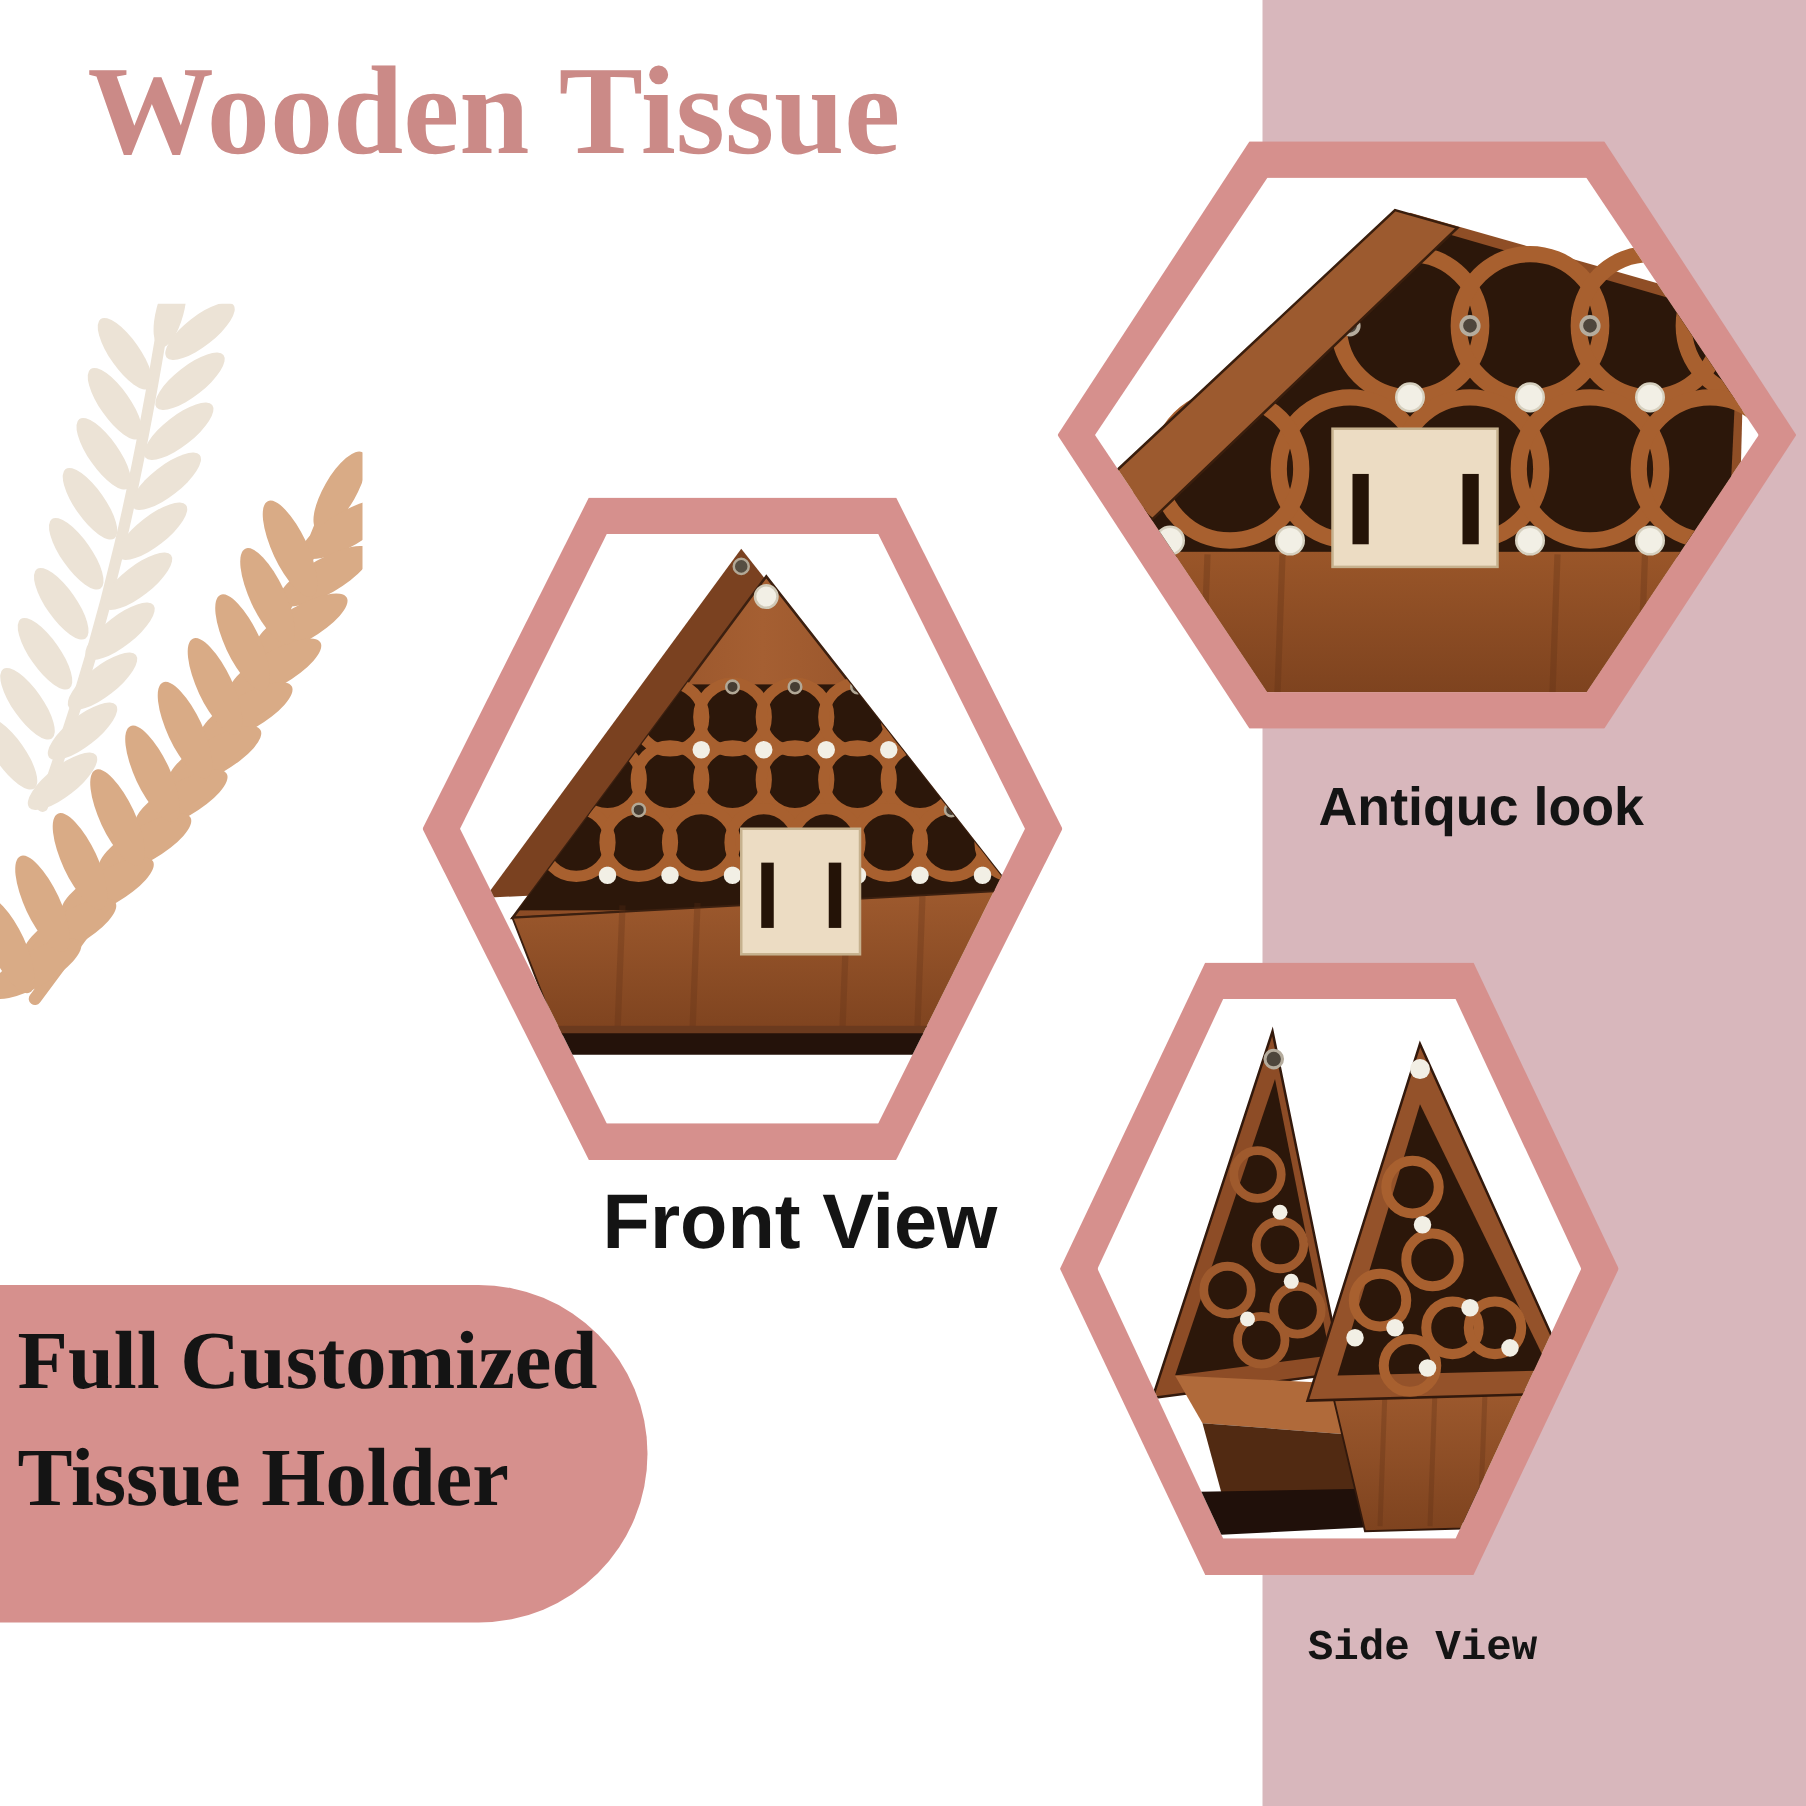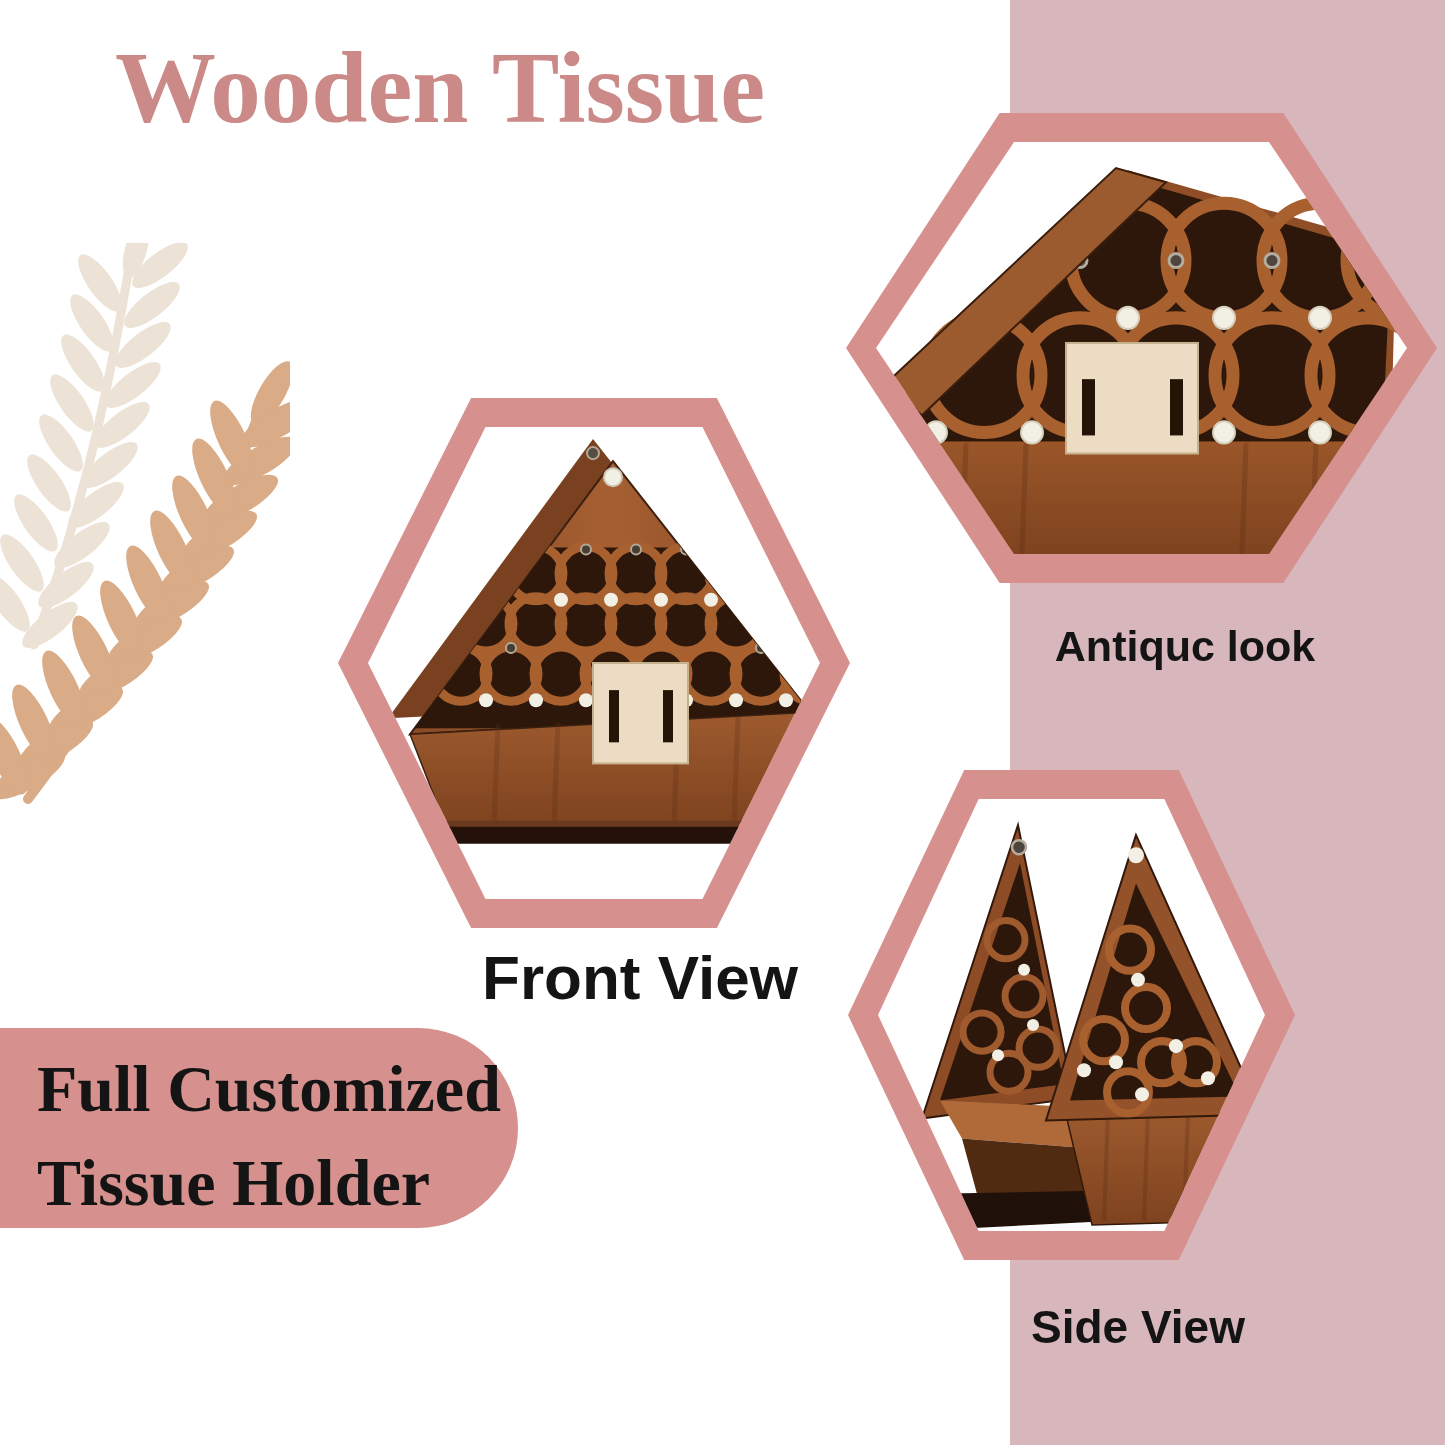--- a/index.html
+++ b/index.html
@@ -3,44 +3,44 @@
 <meta charset="utf-8">
 <style>
   html,body{margin:0;padding:0;background:#888;}
   .canvas{
     position:relative;width:1445px;height:1445px;background:var(--page-bg,#ffffff);
     overflow:hidden;font-family:"Liberation Sans",sans-serif;margin:0 auto;
   }
   
   .band{position:absolute;left:1010px;top:0;width:435px;height:1445px;background:var(--band,#d8b7bc);}
   
-  .title{position:absolute;left:70px;top:24px;width:740px;text-align:center;
+  .title{position:absolute;left:70px;top:24px;width:740px;
     font-family:"Liberation Serif",serif;font-weight:700;font-size:101px;line-height:128px;
     color:var(--title-rose,#cb8a87);}
   
   .leaves{position:absolute;left:0;top:243px;width:290px;height:600px;}
   
   .hex{position:absolute;clip-path:polygon(0% 50%,26% 0%,74% 0%,100% 50%,74% 100%,26% 100%);
     background:var(--accent,#d6908d);}
   .hex-inner{position:absolute;left:30px;top:29px;right:30px;bottom:29px;background:#fff;
     clip-path:polygon(0% 50%,26% 0%,74% 0%,100% 50%,74% 100%,26% 100%);overflow:hidden;}
   .hex-inner svg{position:absolute;left:0;top:0;width:100%;height:100%;}
   .hex-front{left:338px;top:398px;width:512px;height:530px;}
   .hex-antique{left:846px;top:113px;width:591px;height:470px;}
   .hex-side{left:848px;top:770px;width:447px;height:490px;}
   
   .label{position:absolute;width:400px;text-align:center;color:var(--ink,#141414);font-weight:700;margin-top:10px;}
   .label-antique{left:985px;top:612px;font-size:43px;}
   .label-front{left:440px;top:932px;font-size:62px;}
-  .label-side{left:938px;top:1290px;font-size:46px;font-family:Liberation Sans, sans-serif;text-align:center;}
-  
-  .badge{position:absolute;left:0;top:1028px;width:518px;height:200px;background:var(--accent,#d6908d);
+  .label-side{left:938px;top:1290px;font-size:34px;font-family:Liberation Mono, monospace;text-align:center;}
+  
+  .badge{position:absolute;left:0;top:1028px;width:518px;height:270px;background:var(--accent,#d6908d);
     border-radius:0 135px 135px 0;color:var(--ink,#141414);
     font-family:"Liberation Serif",serif;font-weight:700;font-size:66px;line-height:94px;
-    padding:14px 0 0 37px;box-sizing:border-box;}
+    padding:14px 0 0 14px;box-sizing:border-box;}
 </style>
 </head>
 <body>
 
 <div class="canvas">
 
   <div class="band"></div>
 
   <div class="title">
     <div>Wooden Tissue</div>

